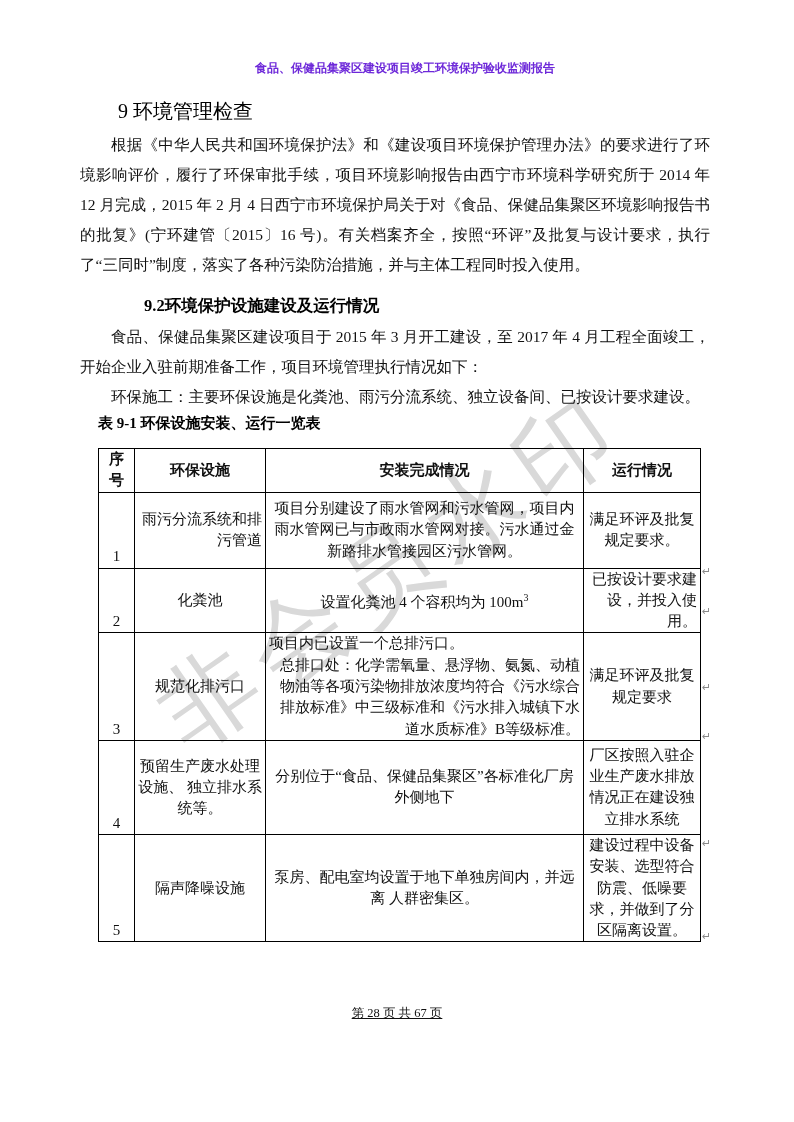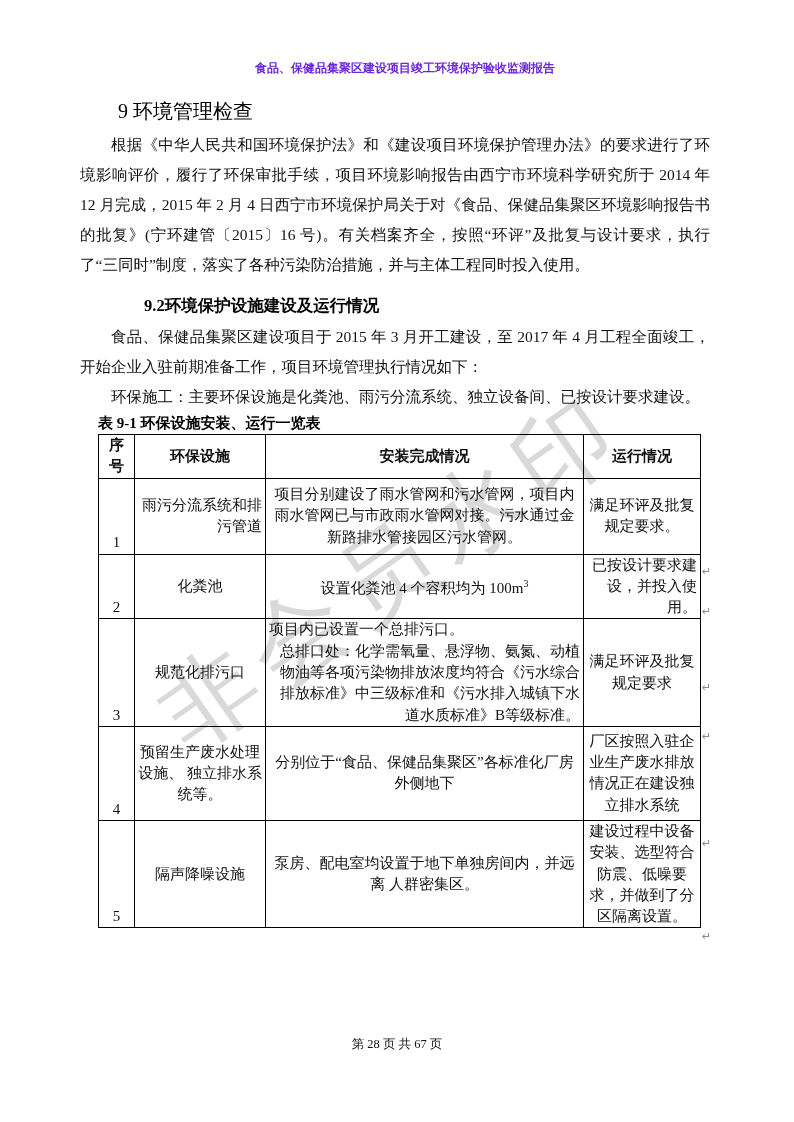--- a/index.html
+++ b/index.html
@@ -35,43 +35,43 @@
     margin:0; font-size:15.5px; line-height:30px; text-align:justify;
     text-indent:2em; color:#111;font-family:Liberation Serif, serif;
   }
   .p-first { margin-top:6px; }
   .p-gap { margin-top:4px; }
   .caption {
     margin:3px 0 0 18px; width:602px; text-align:left;
     font-size:15px; line-height:17px; font-weight:bold; color:#000;
   }
   table.facilities {
-    margin:2px 0 0 18px; border-collapse:collapse; table-layout:fixed;
+    margin:16px 0 0 18px; border-collapse:collapse; table-layout:fixed;
     width:602px; background:transparent;
   }
   table.facilities td, table.facilities th {
     border:1px solid #000; padding:0 3px; font-size:15px; line-height:21.3px;
     color:#111; overflow:hidden;
   }
   th.hd { font-weight:bold; text-align:center; vertical-align:middle; font-size:15px; }
   td.no { text-align:center; vertical-align:bottom; padding-bottom:8px; font-size:14px; }
   td.mid { vertical-align:middle; text-align:center; }
   td.left-al { text-align:right; }
   .cell-c { text-align:left; }
   .cell-l { text-align:right; }
   sup.cube { font-size:10px; }
   .ret {
     position:absolute; left:702px; z-index:1; font-size:11px; color:#8a8a8a;
     font-family:"DejaVu Sans", sans-serif;
   }
   .ret.r0 { top:565px; } .ret.r1 { top:605px; } .ret.r2 { top:681px; }
   .ret.r3 { top:730px; } .ret.r4 { top:837px; } .ret.r5 { top:930px; }
   .doc-footer {
-    position:absolute; top:1036px; left:0; width:100%; z-index:1;
-    text-align:center; font-size:12.5px; color:#111;
+    position:absolute; top:1005px; left:0; width:100%; z-index:1;
+    text-align:center; font-size:12.5px; color:#111;text-decoration:underline;
   }
 </style>
 </head>
 <body>
 
 <div class="page">
 
   <div class="watermark">非会员水印</div>
 
   <div class="doc-header">食品、保健品集聚区建设项目竣工环境保护验收监测报告</div>

